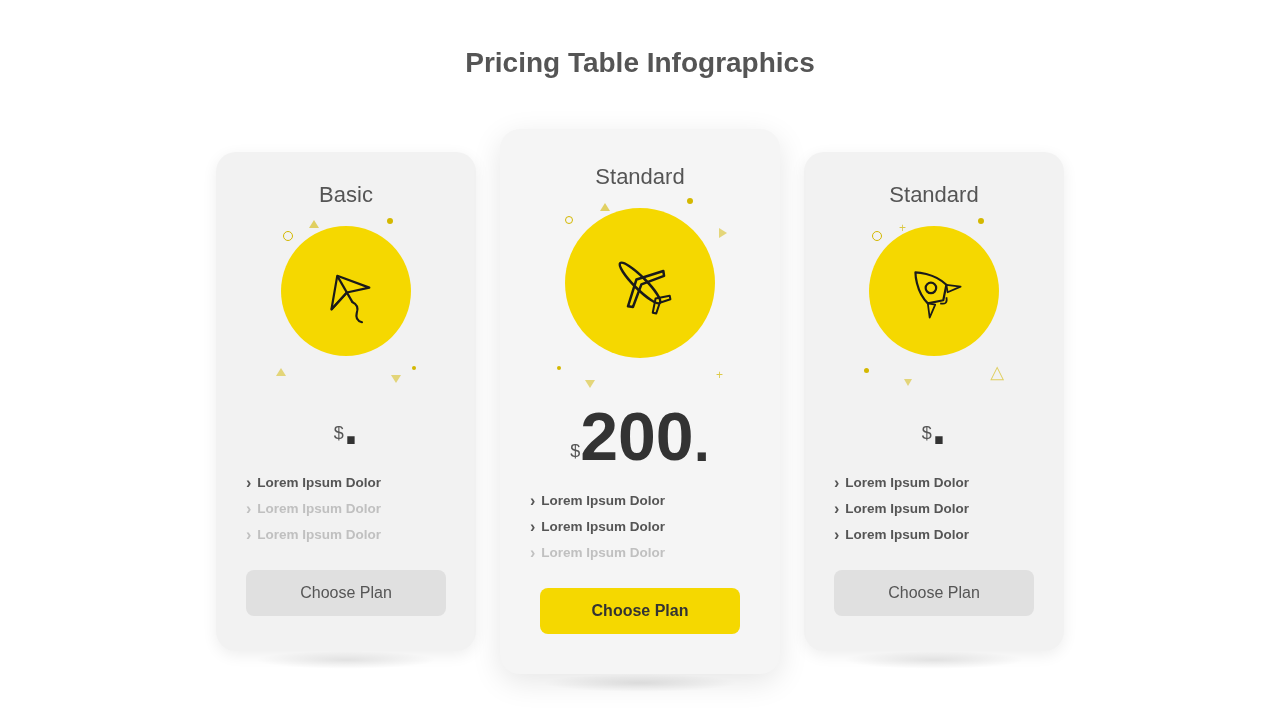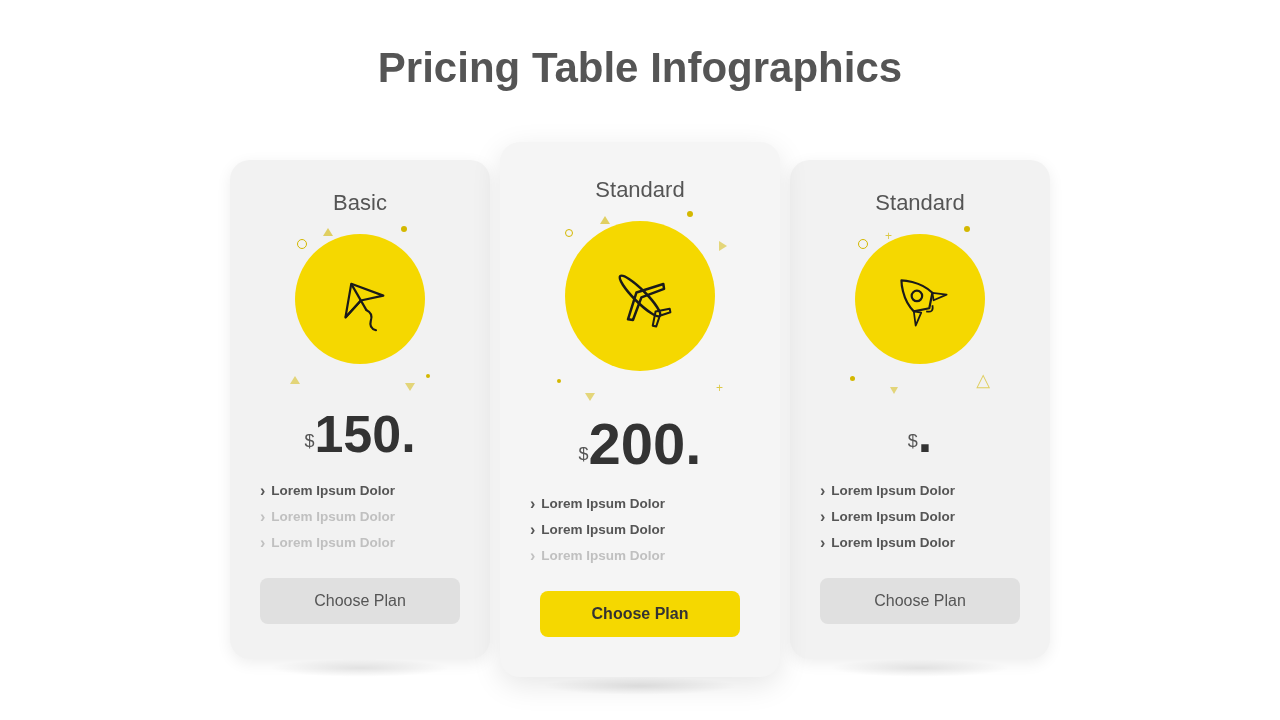--- a/index.html
+++ b/index.html
@@ -9,32 +9,32 @@
       font-family: 'Segoe UI', Arial, sans-serif;
       display: flex;
       flex-direction: column;
       align-items: center;
       justify-content: center;
       min-height: 720px;
       width: 1280px;
     }
 
     .page-title {
-      font-size: 42px;
+      font-size: 28px;
       font-weight: 700;
       color: #555555;
       margin-bottom: 50px;
       text-align: center;
     }
 
     .cards-container {
       display: flex;
       align-items: center;
       justify-content: flex-end;
-      gap: 10px;
+      gap: 24px;
     }
 
     .card {
       background: #f2f2f2;
       border-radius: 20px;
       padding: 30px 30px 35px;
       display: flex;
       flex-direction: column;
       align-items: center;
       width: 260px;
@@ -110,21 +110,21 @@
     }
 
     .price-amount {
       font-size: 52px;
       font-weight: 700;
       color: #333333;
       line-height: 1;
     }
 
     .card-standard .price-amount {
-      font-size: 58px;
+      font-size: 68px;
     }
 
     .price-dot {
       font-size: 52px;
       font-weight: 700;
       color: #333333;
       line-height: 1;
     }
 
     .card-standard .price-dot {
@@ -245,21 +245,20 @@
             <line x1="15" y1="50" x2="40" y2="42" stroke="#1a1a1a" stroke-width="2.5"></line>
 
             <path d="M40,55 Q45,62 38,68 Q32,74 38,80" stroke="#1a1a1a" stroke-width="2.5" fill="none" stroke-linecap="round"></path>
           </g>
         </svg>
       </div>
     </div>
 
     <div class="price-row">
       <span class="price-dollar">$</span>
-      <span class="price-amount">150</span>
       <span class="price-dot">.</span>
     </div>
 
     <ul class="features-list">
       <li>Lorem Ipsum Dolor</li>
       <li class="faded">Lorem Ipsum Dolor</li>
       <li class="faded">Lorem Ipsum Dolor</li>
     </ul>
 
     <button class="choose-btn choose-btn-default">Choose Plan</button>

